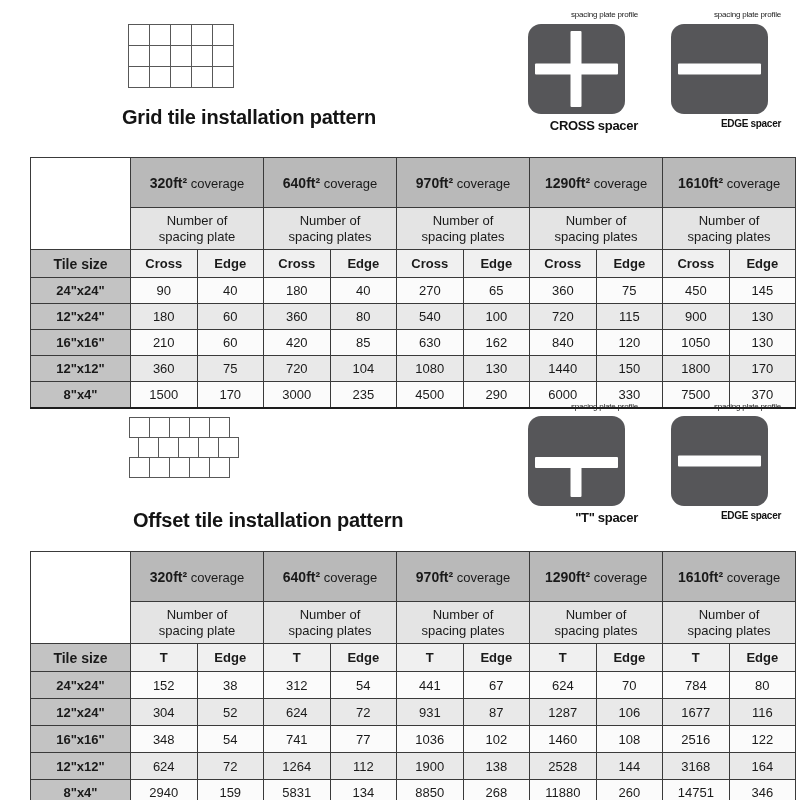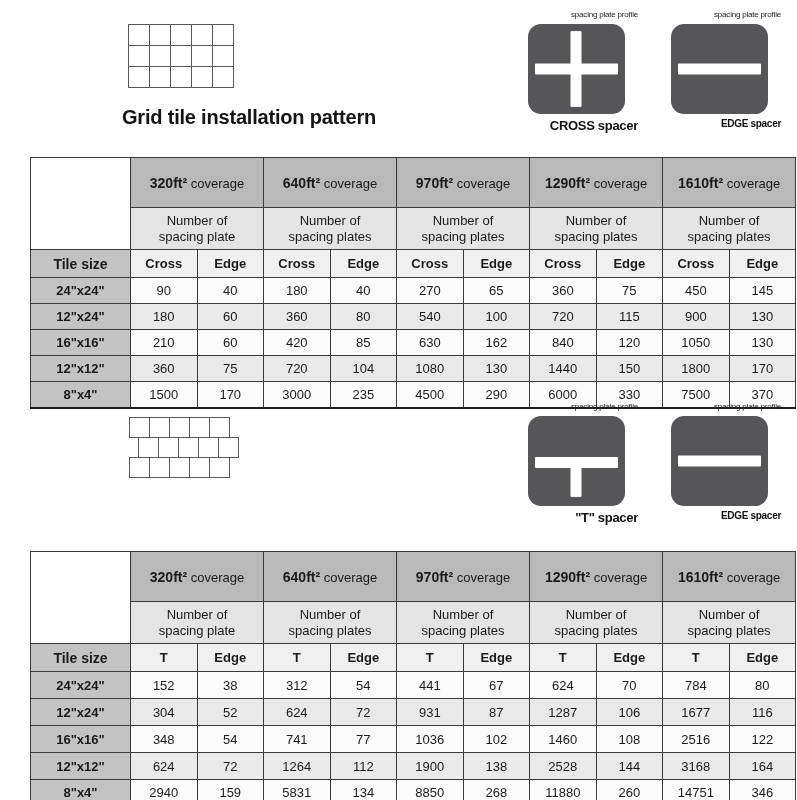--- a/index.html
+++ b/index.html
@@ -237,20 +237,21 @@
       </div>
       <div class="brickrow" style="margin-left: 0px;">
         <div class="brick"></div>
         <div class="brick"></div>
         <div class="brick"></div>
         <div class="brick"></div>
         <div class="brick"></div>
       </div>
     </div>
 
+  <div class="abs sec-title" style="left:133px;top:509px;">Offset tile installation pattern</div>
 
   <div class="abs spacer t" style="left:514px;top:402px;">
     <div class="profile">spacing plate profile</div>
     <div class="plate">
       <div class="wbar tbar"></div>
       <div class="wbar tstem"></div>
     </div>
     <div class="spacer-name">"T" spacer</div>
   </div>
 

